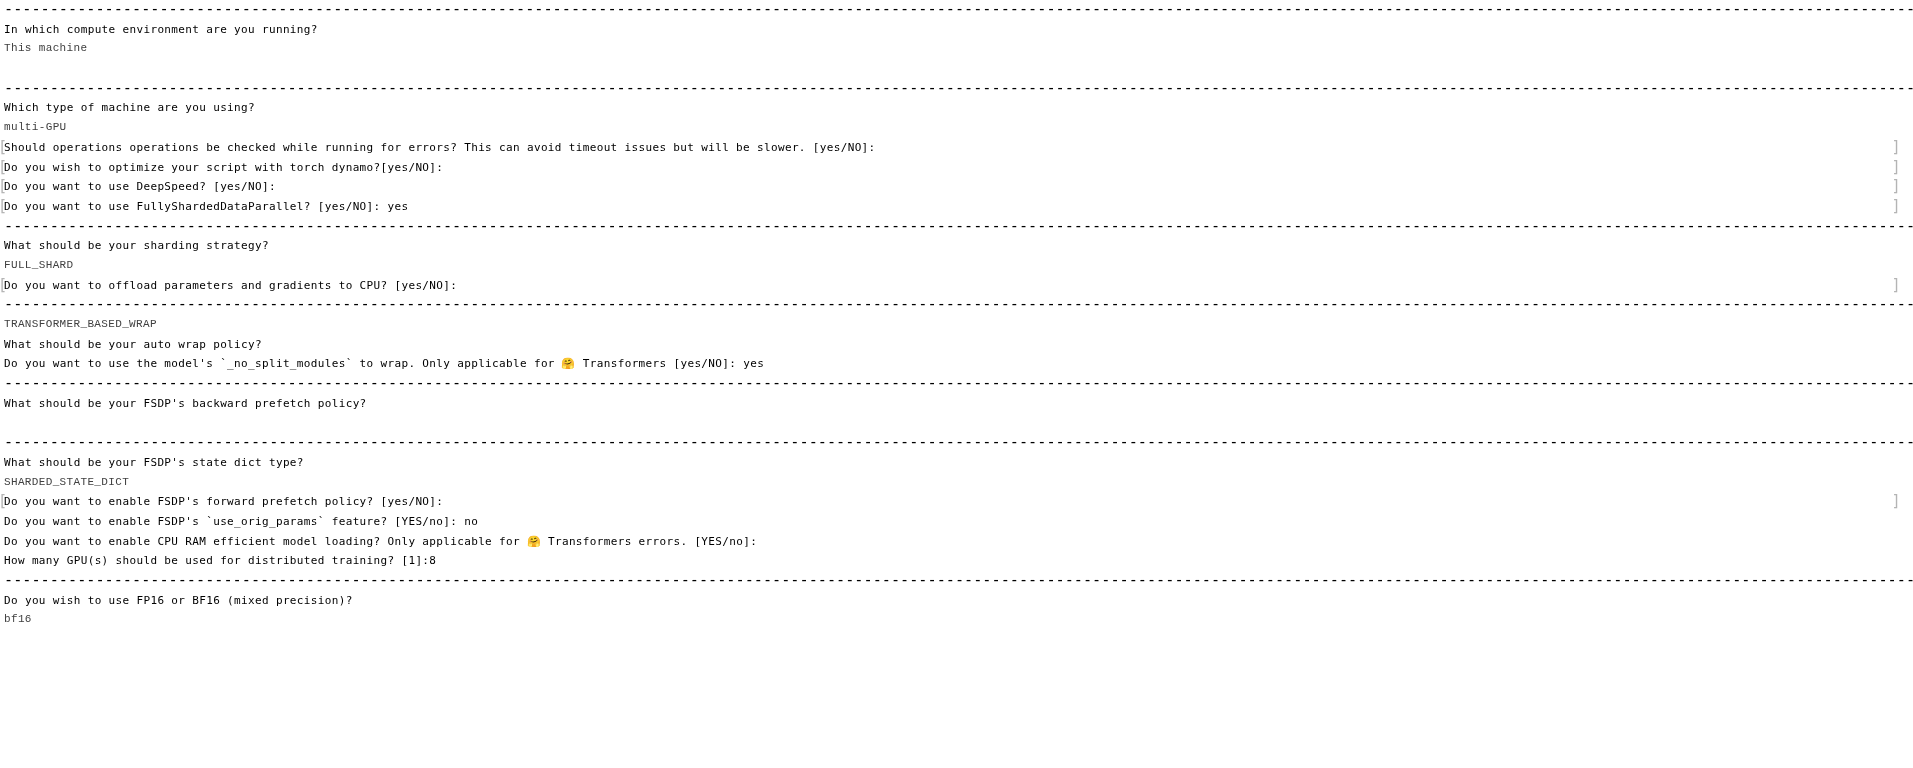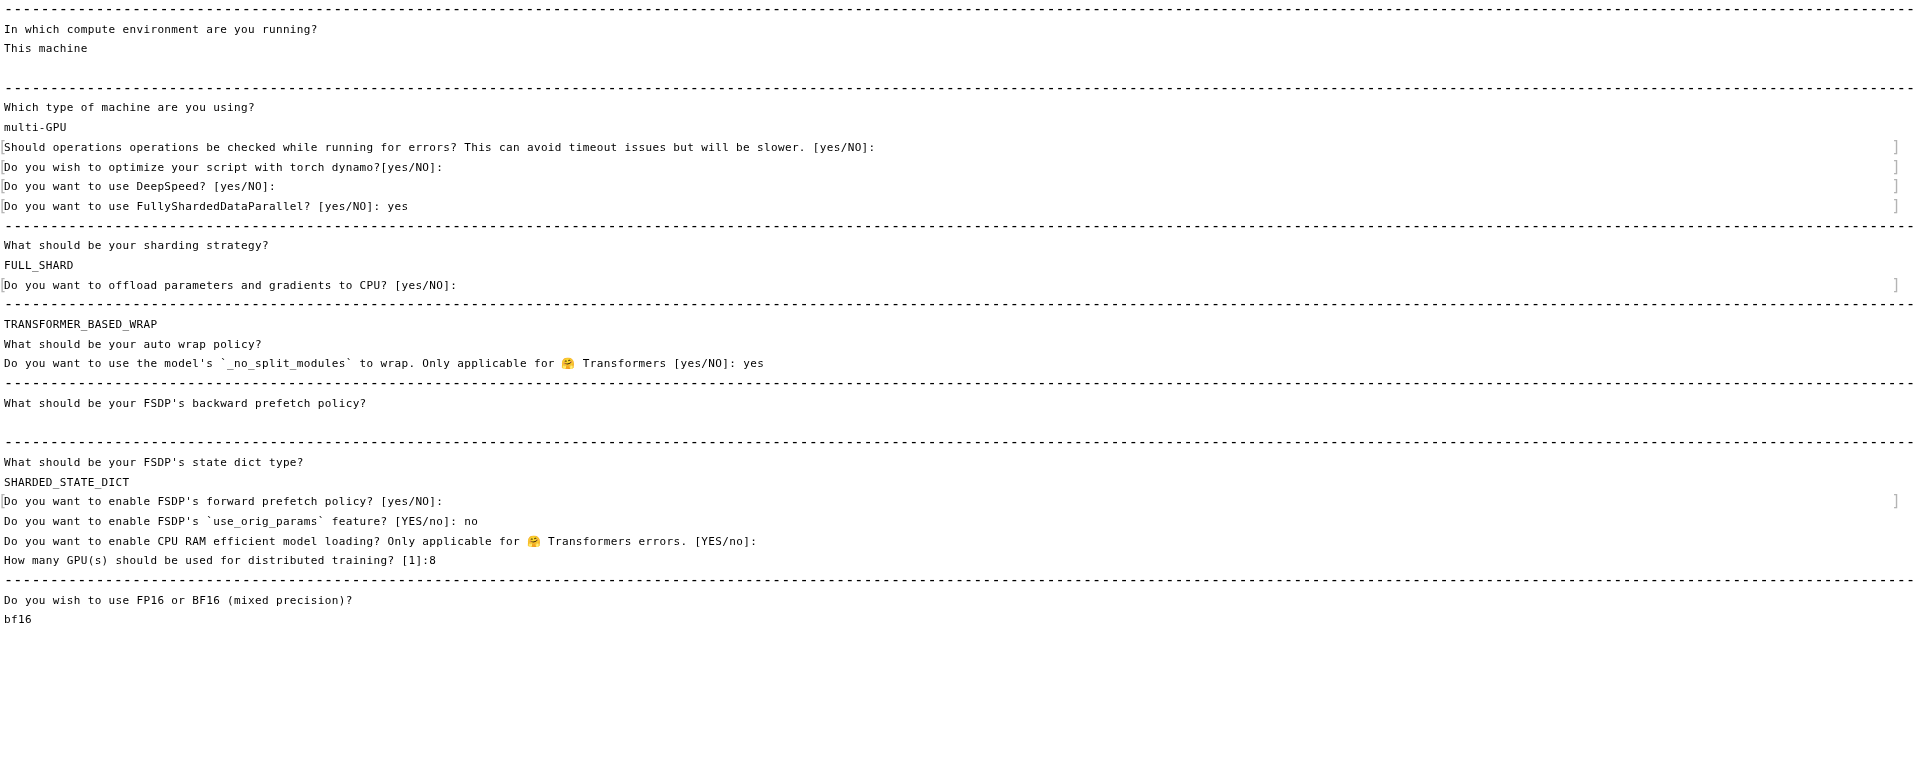--- a/index.html
+++ b/index.html
@@ -39,21 +39,22 @@
     font-size: 15.2px;
     letter-spacing: 0px;
     overflow: hidden;
     white-space: nowrap;
     padding-left: 4px;
   }
   .line.blank {
     height: 19.7px;
   }
   .line.answer {
-    color: #000000;
+    color: #404040;
+    font-family: Liberation Mono, monospace;
   }
   .line.prompt {
     color: #000000;
   }
   
   .line.marked::before,
   .line.marked::after {
     position: absolute;
     top: 0;
     color: #b4b4b4;

